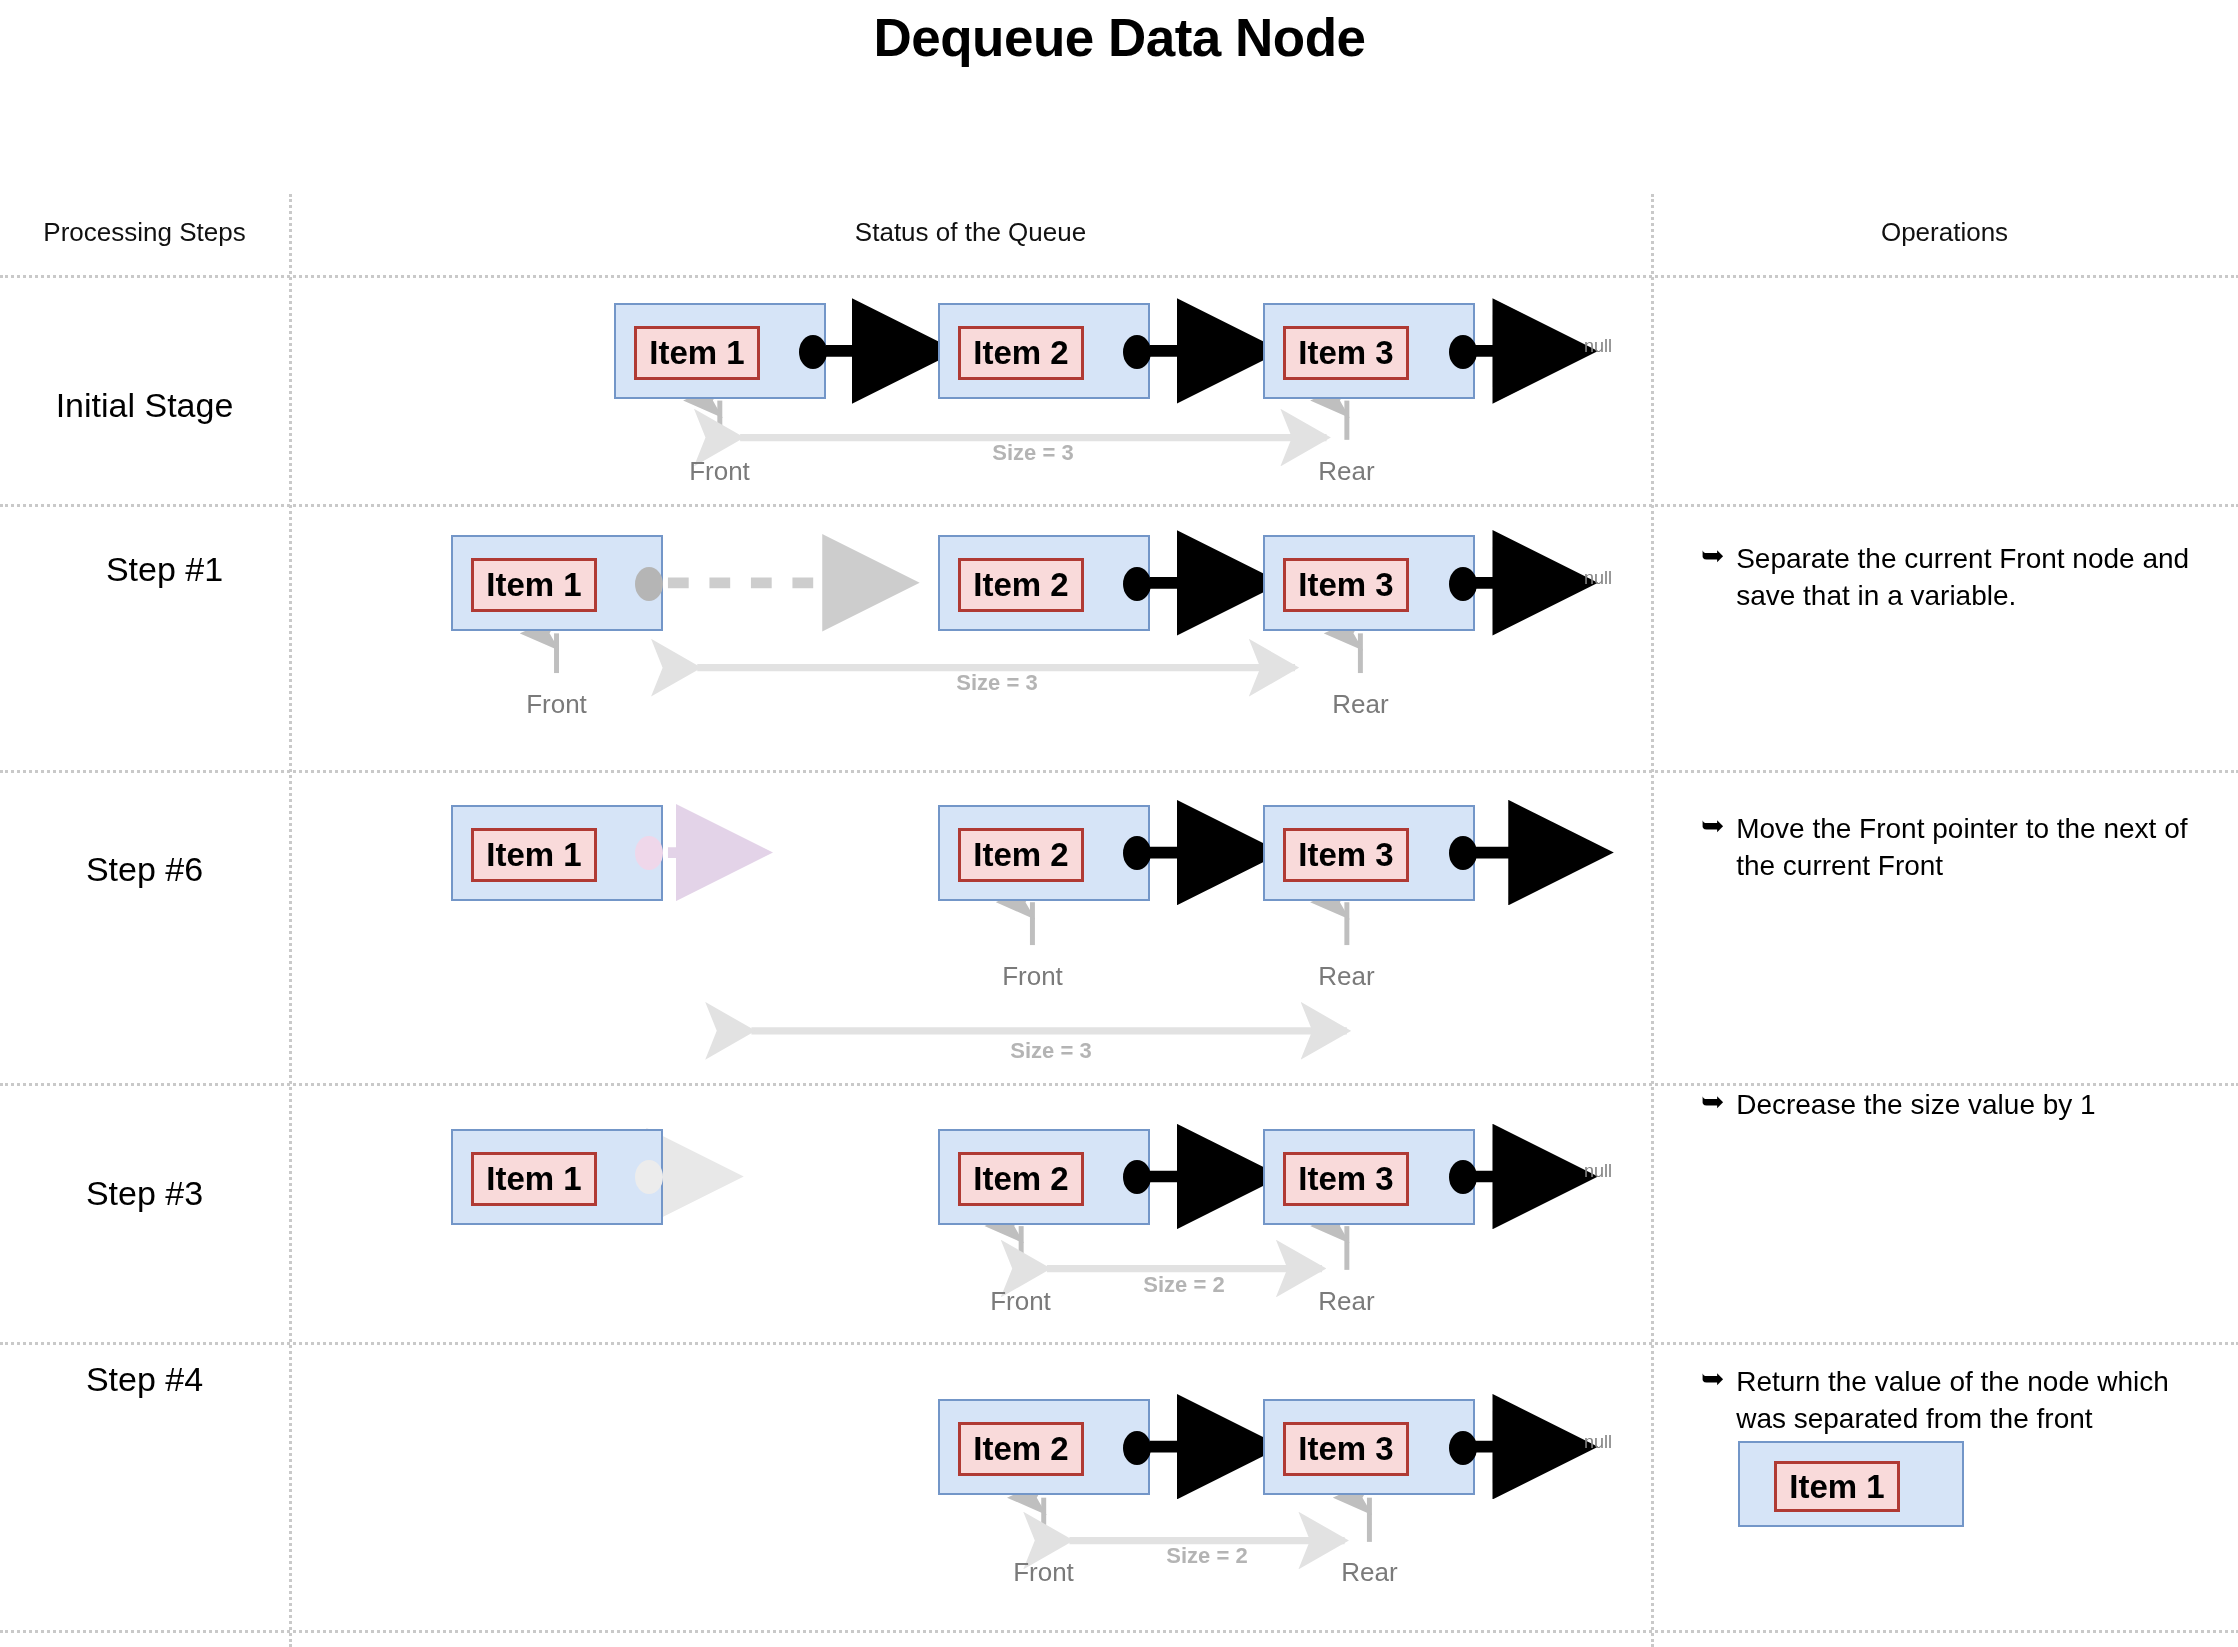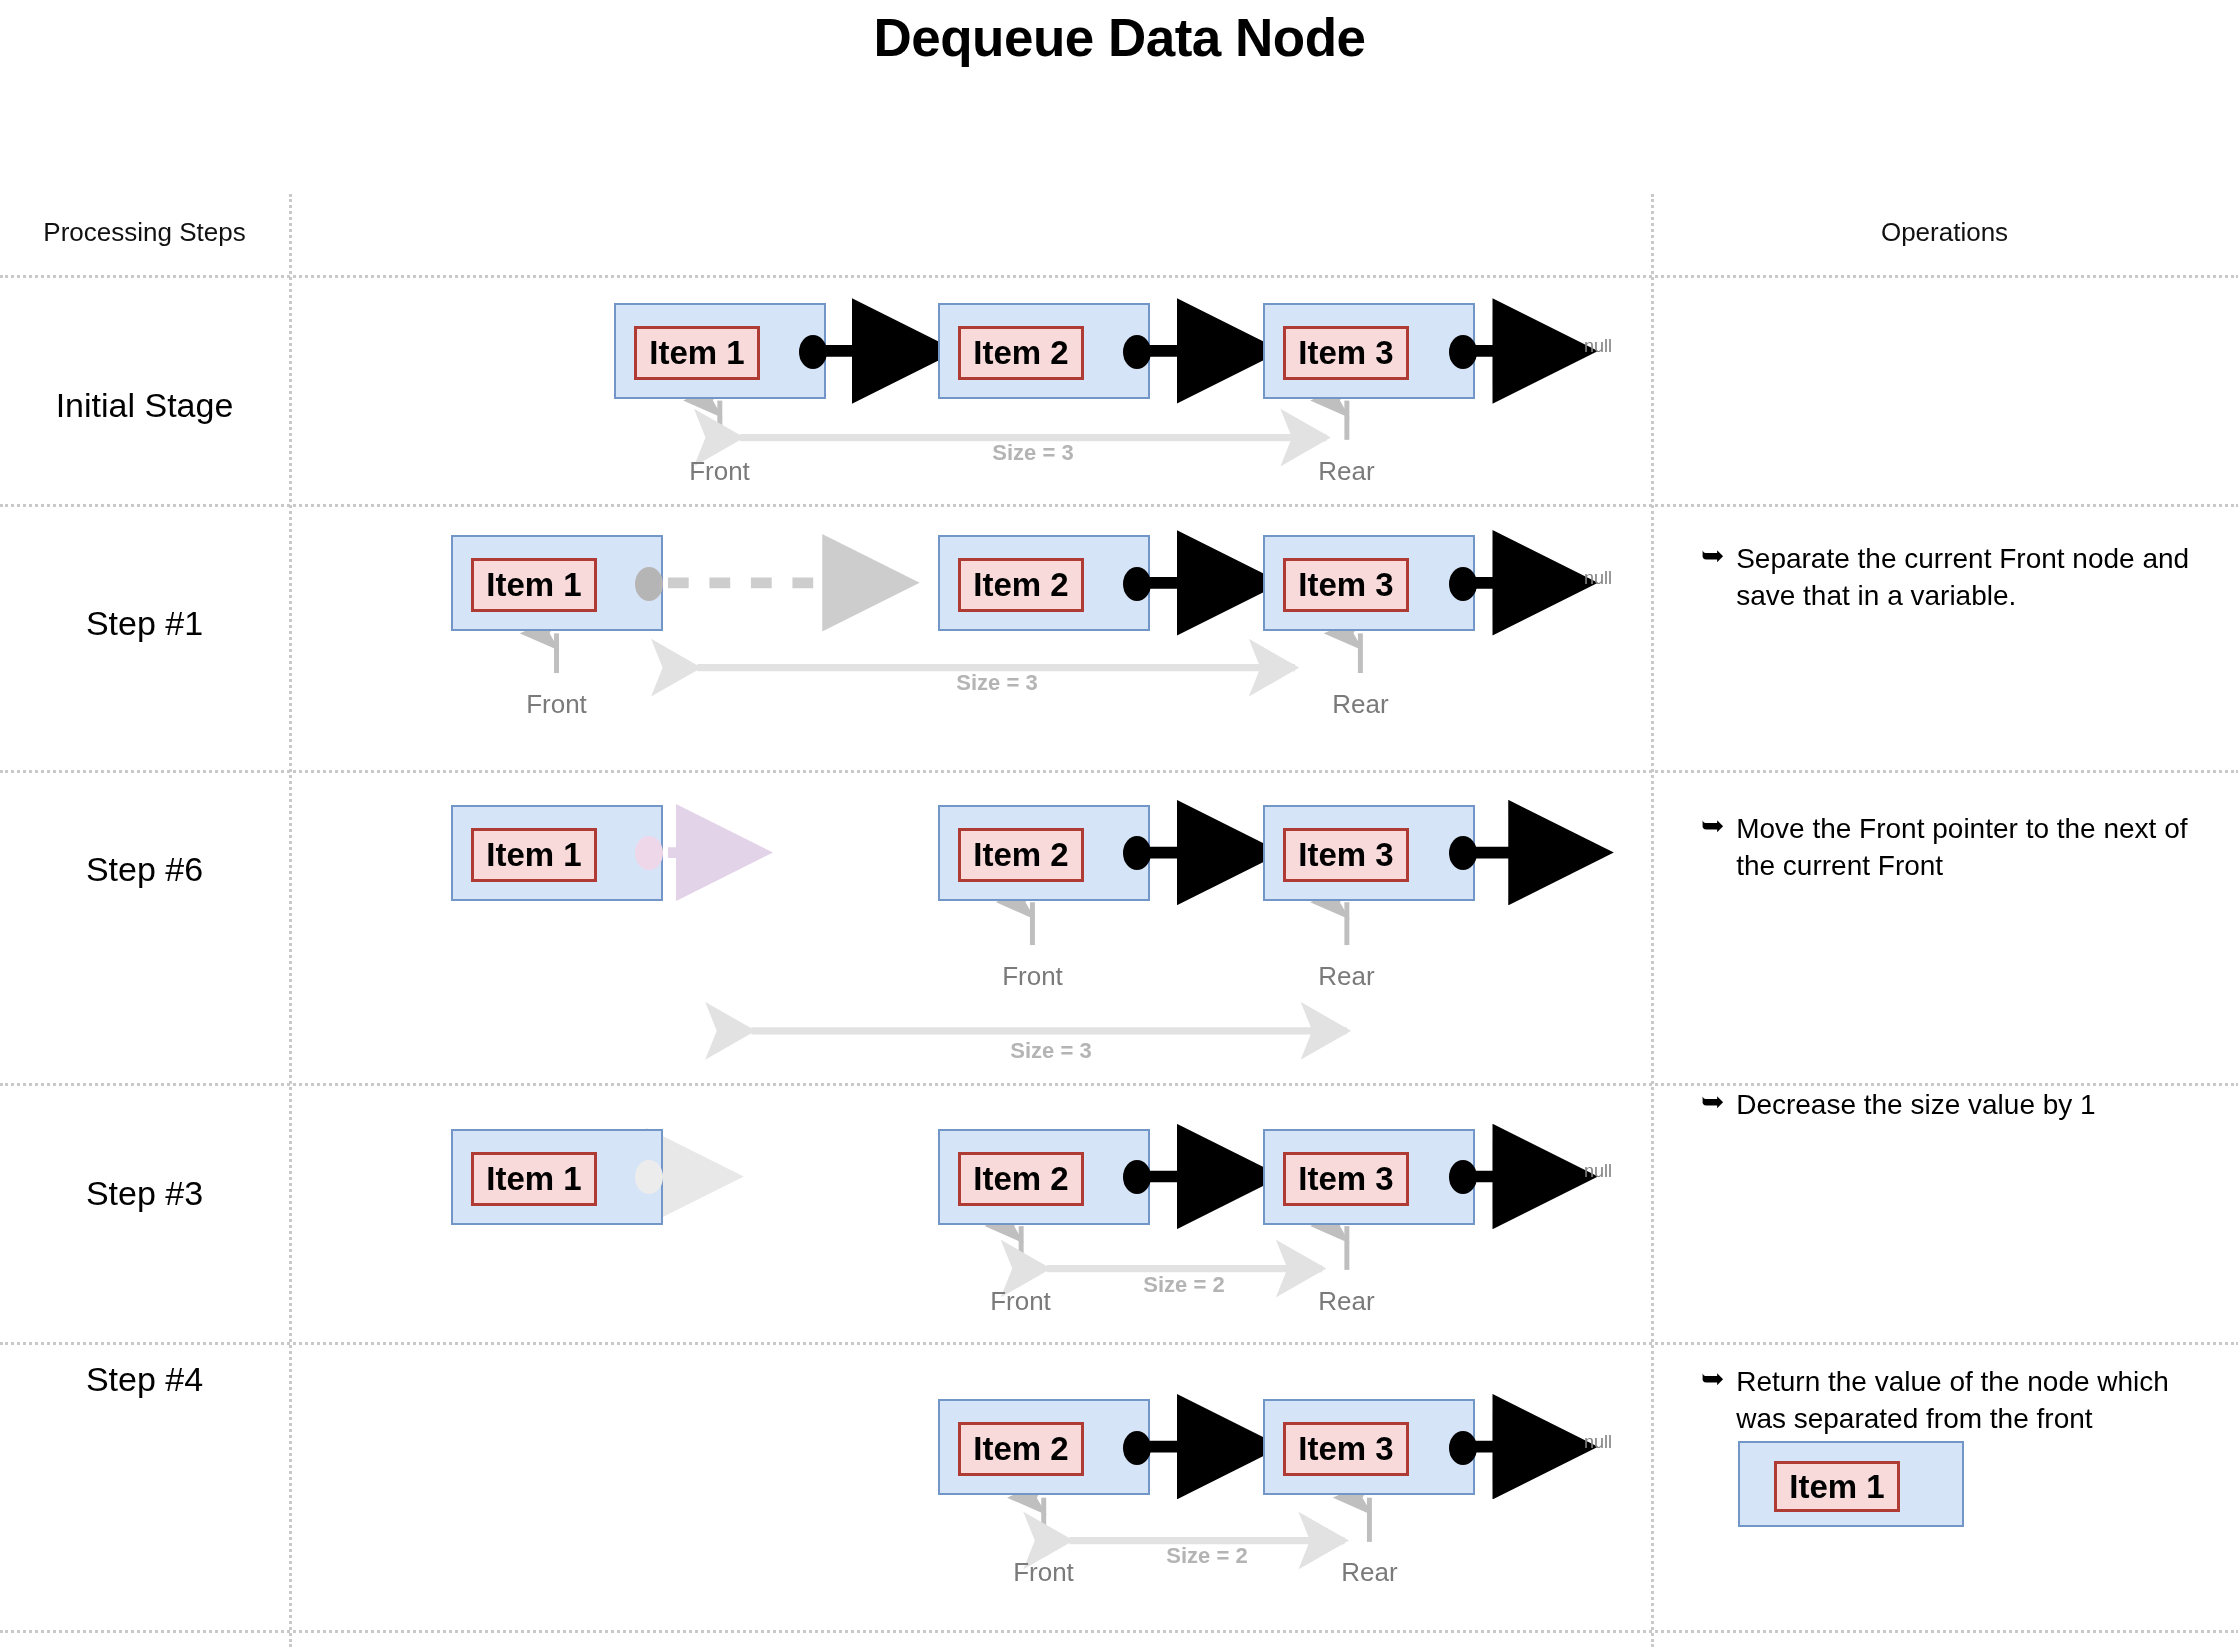--- a/index.html
+++ b/index.html
@@ -69,20 +69,21 @@
   <div class="vdot" style="left:1651px;"></div>
 
   <div class="hdot" style="top:275px;"></div>
   <div class="hdot" style="top:504px;"></div>
   <div class="hdot" style="top:770px;"></div>
   <div class="hdot" style="top:1083px;"></div>
   <div class="hdot" style="top:1342px;"></div>
   <div class="hdot" style="top:1630px;"></div>
 
   <div class="colhead" style="left:0;top:217px;width:289px;">Processing Steps</div>
+  <div class="colhead" style="left:289px;top:217px;width:1363px;">Status of the Queue</div>
   <div class="colhead" style="left:1651px;top:217px;width:587px;">Operations</div>
 
   <svg width="2239" height="1647" style="position:absolute;left:0;top:0;pointer-events:none;" viewBox="0 0 4962 3651">
     <defs>
       <marker id="ahBlack" markerWidth="9" markerHeight="9" refX="7.2" refY="4.5" orient="auto" markerUnits="strokeWidth">
         <path d="M0,0 L9,4.5 L0,9 z" fill="#000"></path>
       </marker>
       <marker id="ahGray" markerWidth="9" markerHeight="9" refX="7.0" refY="4.5" orient="auto" markerUnits="strokeWidth">
         <path d="M0,0 L9,4.5 L0,9 z" fill="#cdcdcd"></path>
       </marker>
@@ -155,21 +156,21 @@
   <div class="node" style="left:1263px;top:303px;width:212px;height:96px;">
     <div class="nodeval" style="left:18px;top:21px;width:126px;height:54px;">Item 3</div>
   </div>
   <div class="pdot" style="left:1449px;top:335px;width:28px;height:34px;"></div>
 
   <div class="nulllbl" style="left:1584px;top:336px;">null</div>
   <div class="ptrlbl" style="left:652px;top:456px;">Front</div>
   <div class="ptrlbl" style="left:1279px;top:456px;">Rear</div>
   <div class="sizelbl" style="left:902px;top:440px;width:262px;">Size = 3</div>
 
-  <div class="steplabel" style="top:604px;">Step #1</div>
+  <div class="steplabel" style="top:550px;margin-left:20px;">Step #1</div>
 
   <div class="node" style="left:451px;top:535px;width:212px;height:96px;">
     <div class="nodeval" style="left:18px;top:21px;width:126px;height:54px;">Item 1</div>
   </div>
   <div class="pdot gray" style="left:635px;top:567px;width:28px;height:34px;"></div>
 
   <div class="node" style="left:938px;top:535px;width:212px;height:96px;">
     <div class="nodeval" style="left:18px;top:21px;width:126px;height:54px;">Item 2</div>
   </div>
   <div class="pdot" style="left:1123px;top:567px;width:28px;height:34px;"></div>

